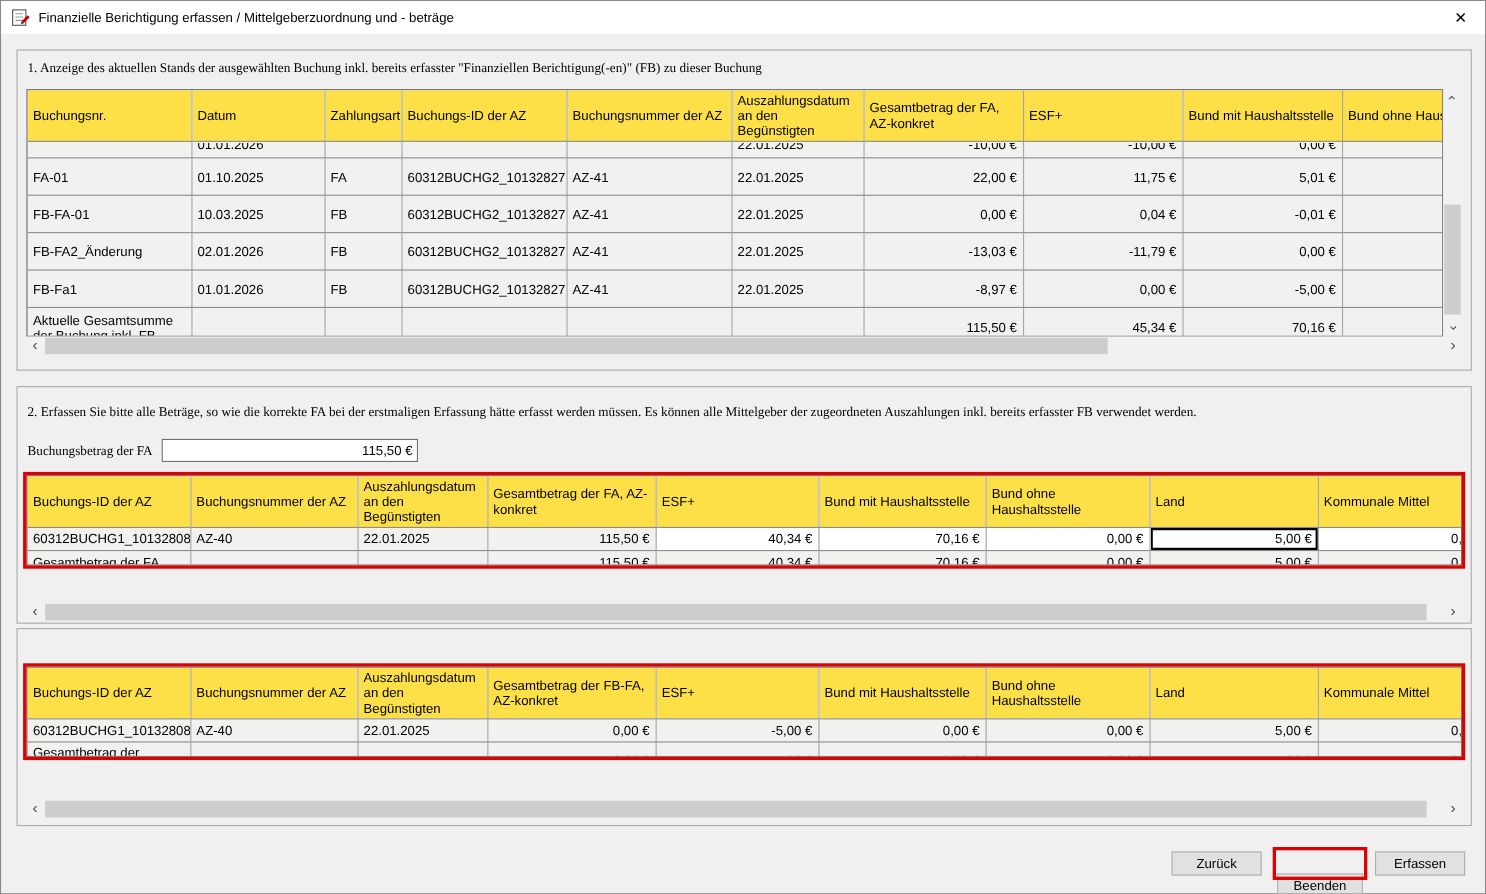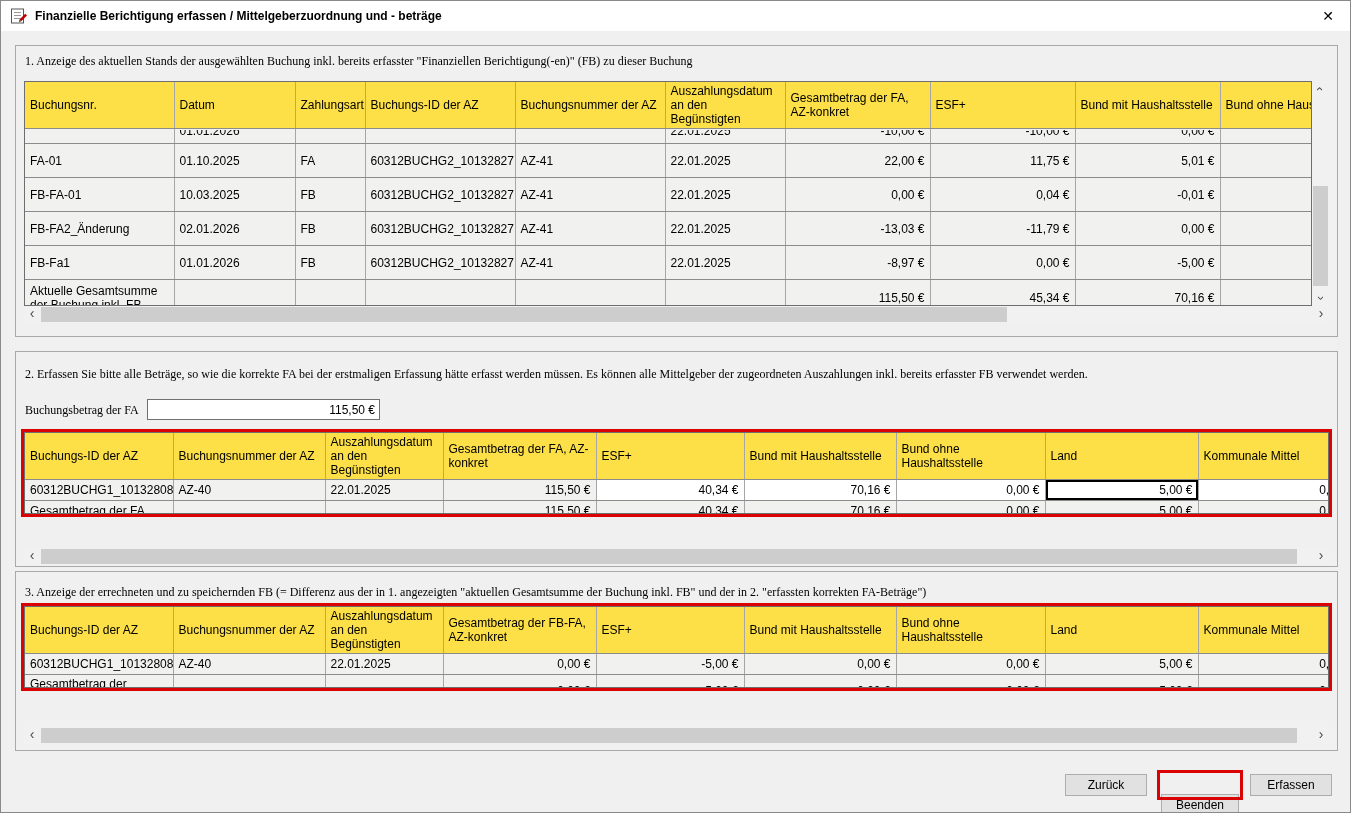--- a/index.html
+++ b/index.html
@@ -4,21 +4,21 @@
 <style>
   * { margin:0; padding:0; box-sizing:border-box; }
   html,body { background:#9a9a9a; }
   #window {
     position:relative; width:1351px; height:813px; background:#f0f0f0;
     border:1px solid #8a8a8a; overflow:hidden; color:#000;
     font-family:"Liberation Sans", sans-serif; font-size:12px;
   }
   .titlebar { position:absolute; left:0; top:0; width:100%; height:30px; background:#ffffff; }
   .title-icon { position:absolute; left:9px; top:6px; width:18px; height:18px; }
-  .title-text { position:absolute; left:34px; top:8px; font-weight:bold; font-size:12px; white-space:nowrap; }
+  .title-text { position:absolute; left:34px; top:8px; font-weight:normal; font-size:12px; white-space:nowrap; }
   .close-btn { position:absolute; right:8px; top:3px; width:28px; height:25px; text-align:center;
     line-height:25px; font-size:14px; background:transparent; border:none; cursor:default; }
 
   .groupbox { position:absolute; border:1px solid #a9a9a9; background:transparent; }
   #box1 { left:14px; top:44px; width:1323px; height:292px; }
   #box2 { left:14px; top:350px; width:1323px; height:216px; }
   #box3 { left:14px; top:570px; width:1323px; height:180px; }
   .section-label { position:absolute; white-space:nowrap; font-size:12px;font-family:Liberation Serif, serif; }
 
   .tbl-wrap { position:absolute; overflow:hidden; border:1px solid #6e6e6e; background:#f0f0f0; }
@@ -459,21 +459,20 @@
       </table>
   </div>
   <div class="red-box" id="red2"></div>
   <div class="hscroll" id="hs2">
     <div class="arr">‹</div>
     <div class="thumb"></div>
     <div class="arr right">›</div>
   </div>
 
   <div class="groupbox" id="box3"></div>
-  <div class="section-label" style="left:24px; top:584px;">3. Anzeige der errechneten und zu speichernden FB (= Differenz aus der in 1. angezeigten "aktuellen Gesamtsumme der Buchung inkl. FB" und der in 2. "erfassten korrekten FA-Beträge")</div>
   <div class="tbl-wrap" id="wrap3">
     <table class="grid" id="t3">
         <colgroup>
           <col style="width: 148px;">
           <col style="width: 152px;">
           <col style="width: 118px;">
           <col style="width: 153px;">
           <col style="width: 148px;">
           <col style="width: 152px;">
           <col style="width: 149px;">

